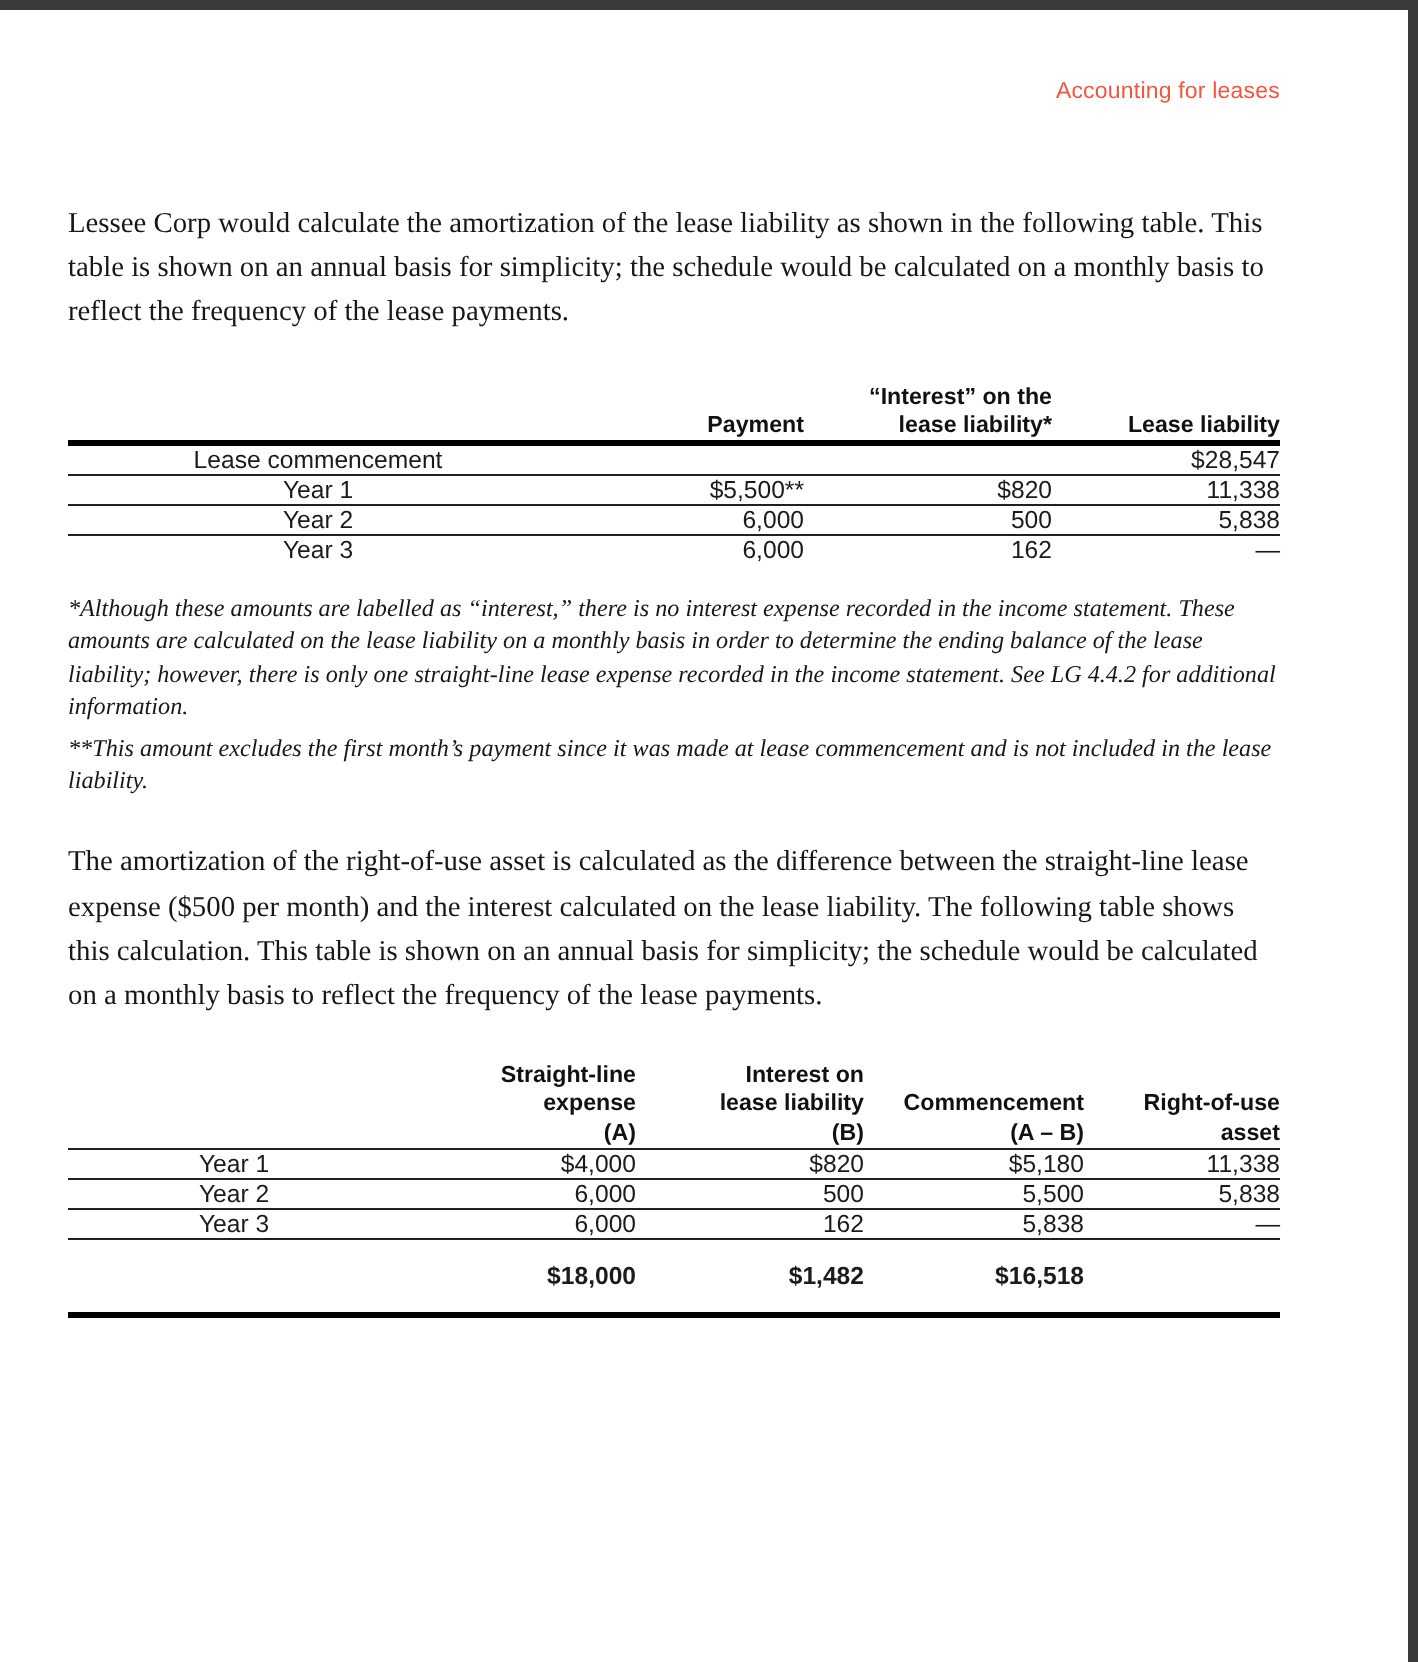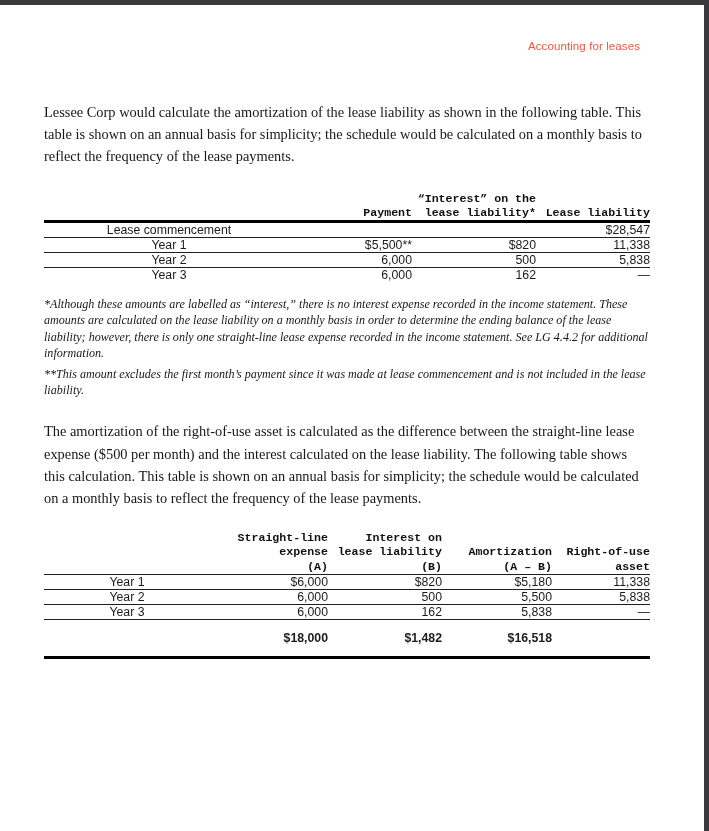--- a/index.html
+++ b/index.html
@@ -39,21 +39,21 @@
     top: 35px;
     right: 64px;
     font-family: "Liberation Sans", sans-serif;
     font-size: 11.5px;
     color: #f4553d;
     letter-spacing: 0.1px;
     white-space: nowrap;
   }
   .content {
     position: absolute;
-    left: 44px;
+    left: 34px;
     top: 96px;
     width: 606px;
   }
   p.body-text {
     font-family: "Liberation Serif", serif;
     font-size: 14.4px;
     line-height: 22.2px;
     margin: 0 0 0 0;
     text-align: left;
     color: #17171a;
@@ -84,21 +84,21 @@
     table-layout: fixed;
   }
   table.fin.t1 { margin-top: 24px; }
   table.fin.t2 { margin-top: 22px; }
 
   table.fin th, table.fin td {
     padding: 0;
     vertical-align: bottom;
   }
   .hdr-cell {
-    font-family: Liberation Mono, monospace;
+    font-family: Liberation Sans, sans-serif;
     font-weight: bold;
     font-size: 11.6px;
     line-height: 14.2px;
     text-align: right;
     padding: 0 6px 6px 0;
     color: #111114;
     white-space: pre-line;
   }
   .hdr-cell.blank { padding-bottom: 6px; }
 
@@ -222,30 +222,30 @@
       </colgroup>
       <thead>
         <tr>
           <th class="hdr-cell blank"></th>
           <th class="hdr-cell">Straight-line
 expense
 (A)</th>
           <th class="hdr-cell">Interest on
 lease liability
 (B)</th>
-          <th class="hdr-cell">Amortization
+          <th class="hdr-cell">Commencement
 (A – B)</th>
           <th class="hdr-cell">Right-of-use
 asset</th>
         </tr>
       </thead>
       <tbody>
         <tr class="rule-thin-top">
           <td class="lbl">Year 1</td>
-          <td class="num">$6,000</td>
+          <td class="num">$4,000</td>
           <td class="num">$820</td>
           <td class="num">$5,180</td>
           <td class="num">11,338</td>
         </tr>
         <tr class="rule-thin-top">
           <td class="lbl">Year 2</td>
           <td class="num">6,000</td>
           <td class="num">500</td>
           <td class="num">5,500</td>
           <td class="num">5,838</td>

